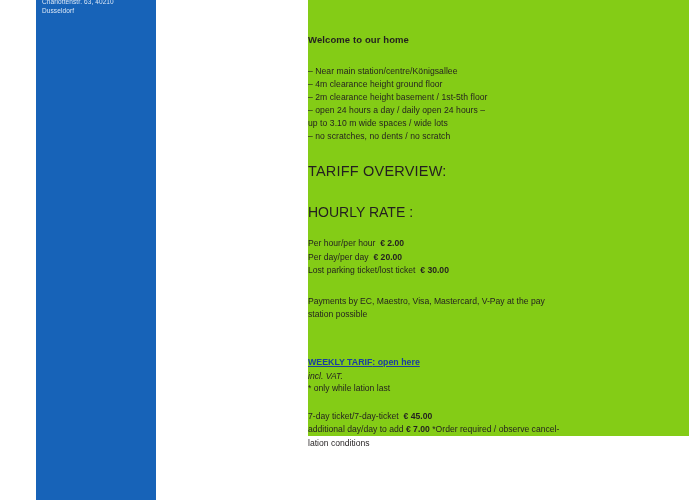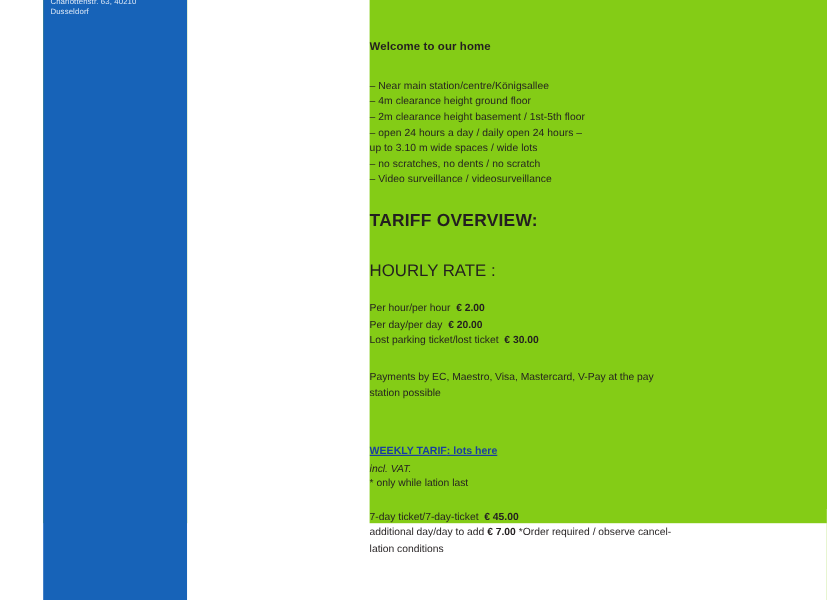--- a/index.html
+++ b/index.html
@@ -68,21 +68,21 @@
     margin-top: 20px;
     font-size: 8.6px;
     line-height: 13px;
     letter-spacing: 0.05px;
   }
   .bullet-list div {
     white-space: nowrap;
   }
   .tariff-heading {
     font-size: 14.5px;
-    font-weight: bold;
+    font-weight: normal;
     letter-spacing: 0.2px;
     margin-top: 20px;
   }
   .section-label {
     font-size: 14px;
     font-weight: normal;
     margin-top: 25px;
   }
   .italic-note {
     font-size: 8.6px;
@@ -142,21 +142,20 @@
 
     <div class="welcome-title">Welcome to our home</div>
 
     <div class="bullet-list">
       <div>– Near main station/centre/Königsallee</div>
       <div>– 4m clearance height ground floor</div>
       <div>– 2m clearance height basement / 1st-5th floor</div>
       <div>– open 24 hours a day / daily open 24 hours –</div>
       <div>up to 3.10 m wide spaces / wide lots</div>
       <div>– no scratches, no dents / no scratch</div>
-      <div>– Video surveillance / videosurveillance</div>
     </div>
 
     <div class="tariff-heading">TARIFF OVERVIEW:</div>
 
     <div class="section-label">
       <span>HOURLY RATE</span>
       <span>:</span>
     </div>
 
     <div class="price-block">
@@ -171,21 +170,21 @@
       <div>
         <span>Lost parking ticket/lost ticket</span>
         &nbsp;<span class="amt">€ 30.00</span>
       </div>
     </div>
 
     <div class="paragraph">Payments by EC, Maestro, Visa, Mastercard, V-Pay at the pay station possible</div>
 
     <div>
       <span class="link-head">
-        <span>WEEKLY TARIF</span><span class="plain">: lots here</span>
+        <span>WEEKLY TARIF</span><span class="plain">: open here</span>
       </span>
     </div>
     <div class="italic-note">incl. VAT.</div>
     <div class="small-note">* only while lation last</div>
 
     <div class="price-block">
       <div>
         <span>7-day ticket/7-day-ticket</span>
         &nbsp;<span class="amt">€ 45.00</span>
       </div>

